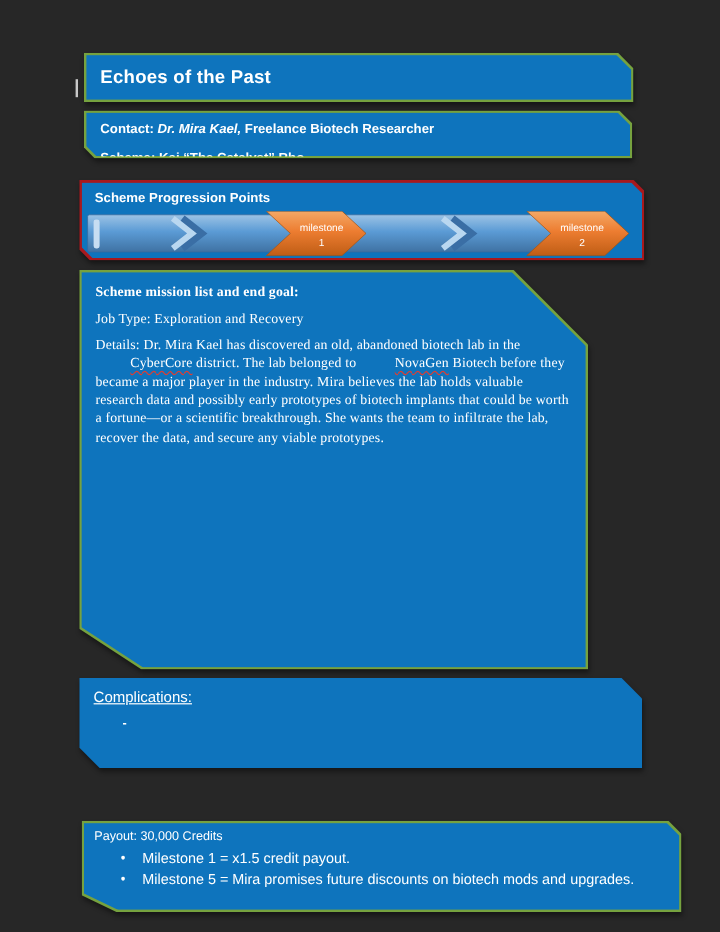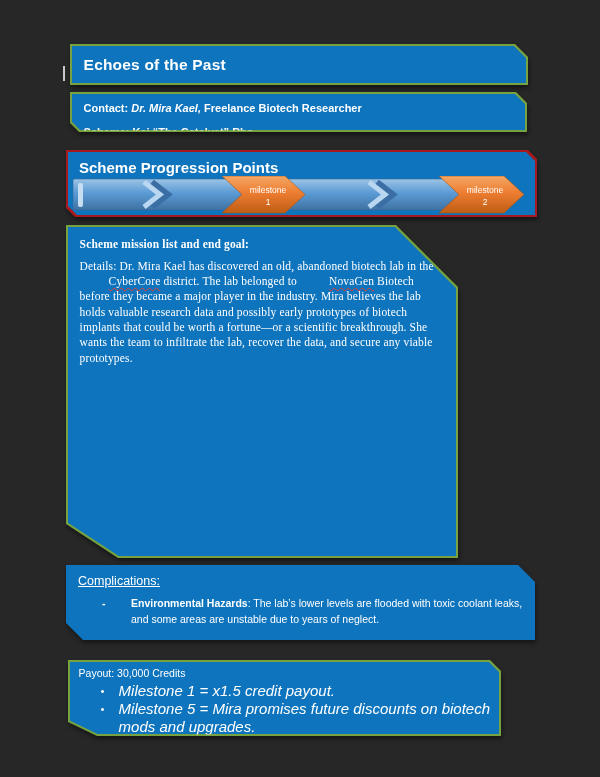--- a/index.html
+++ b/index.html
@@ -32,47 +32,47 @@
 
   
   .contact-panel{left:70px;top:92px;width:457px;height:40px;}
   .contact-panel .panel-inner{padding:8px 0 0 12px;}
   .contact-line{font-size:11px;font-weight:bold;line-height:13px;margin-bottom:11px;}
   .italic{font-style:italic;}
 
   
   .prog-panel{left:66px;top:150px;width:471px;height:67px;}
   .prog-panel .panel-inner{inset:2px;}
-  .prog-heading{font-size:15px;font-weight:bold;padding:7px 0 0 11px;}
+  .prog-heading{font-size:11px;font-weight:bold;padding:7px 0 0 11px;}
   .prog-svg{position:absolute;left:4px;top:24px;}
 
   
-  .mission-panel{left:66px;top:225px;width:392px;height:333px;}
+  .mission-panel{left:66px;top:225px;width:424px;height:333px;}
   .mission-panel .panel-inner{padding:10px 14px 0 12px;
     font-family:"Liberation Serif",serif;font-size:11.5px;line-height:15.3px;letter-spacing:.15px;}
   .mission-panel .m-head{font-weight:bold;margin-bottom:7px;}
   .mission-panel .m-job{margin-bottom:7px;}
   .sp{text-decoration:underline;text-decoration-style:wavy;
     text-decoration-color:var(--spellcheck-red);text-decoration-thickness:1px;text-underline-offset:2px;padding-left:29px;}
 
   
   .comp-panel{left:66px;top:565px;width:469px;height:75px;}
   .comp-panel .panel-inner{inset:0;}
   .comp-heading{font-size:12.5px;padding:9px 0 0 12px;text-decoration:underline;}
   .comp-item{display:flex;margin-top:7px;padding-left:36px;font-size:10.5px;line-height:16px;}
   .comp-item .dash{width:29px;font-weight:bold;}
   .comp-item .comp-text{width:400px;}
   .comp-item b{font-weight:bold;}
 
   
-  .payout-panel{left:68px;top:660px;width:433px;height:76px;}
+  .payout-panel{left:68px;top:684px;width:500px;height:76px;}
   .payout-panel .panel-inner{padding:4px 0 0 9px;}
   .payout-heading{font-size:10.5px;line-height:14px;}
   .payout-list{list-style:none;margin-top:2px;}
-  .payout-list li{position:relative;padding-left:40px;font-size:15px;line-height:18px;font-style:italic;}
+  .payout-list li{position:relative;padding-left:40px;font-size:12px;line-height:18px;}
   .payout-list li::before{content:"\2022";position:absolute;left:22px;top:0;font-size:11px;}
 </style>
 </head>
 <body>
 
 <div class="page">
 
   <div class="panel title-panel">
     <div class="border-layer green clip-title"></div>
     <div class="panel-inner clip-title">
@@ -127,30 +127,30 @@
           <text x="413" y="29" text-anchor="middle" fill="#ffffff" font-size="8.5" font-family="Liberation Sans, sans-serif">2</text>
         </g>
       </svg>
     </div>
   </div>
 
   <div class="panel mission-panel">
     <div class="border-layer green clip-mission"></div>
     <div class="panel-inner clip-mission">
       <p class="m-head">Scheme mission list and end goal:</p>
+      <p class="m-job">Job Type: Exploration and Recovery</p>
       <p class="m-details"><span>Details: Dr. Mira Kael has discovered an old, abandoned biotech lab in the </span><span class="sp">CyberCore</span><span> district. The lab belonged to </span><span class="sp">NovaGen</span><span> Biotech before they became a major player in the industry. Mira believes the lab holds valuable research data and possibly early prototypes of biotech implants that could be worth a fortune—or a scientific breakthrough. She wants the team to infiltrate the lab, recover the data, and secure any viable prototypes.</span></p>
     </div>
   </div>
 
   <div class="panel comp-panel">
     <div class="panel-inner clip-comp">
       <div class="comp-heading">Complications:</div>
       <div class="comp-item">
         <span class="dash">-</span>
-        <span class="comp-text"><b>Environmental Hazards</b><span>: The lab’s lower levels are flooded with toxic coolant leaks, and some areas are unstable due to years of neglect.</span></span>
       </div>
     </div>
   </div>
 
   <div class="panel payout-panel">
     <div class="border-layer green clip-payout"></div>
     <div class="panel-inner clip-payout">
       <div class="payout-heading">Payout: 30,000 Credits</div>
       <ul class="payout-list">
         <li>Milestone 1 = x1.5 credit payout.</li>

